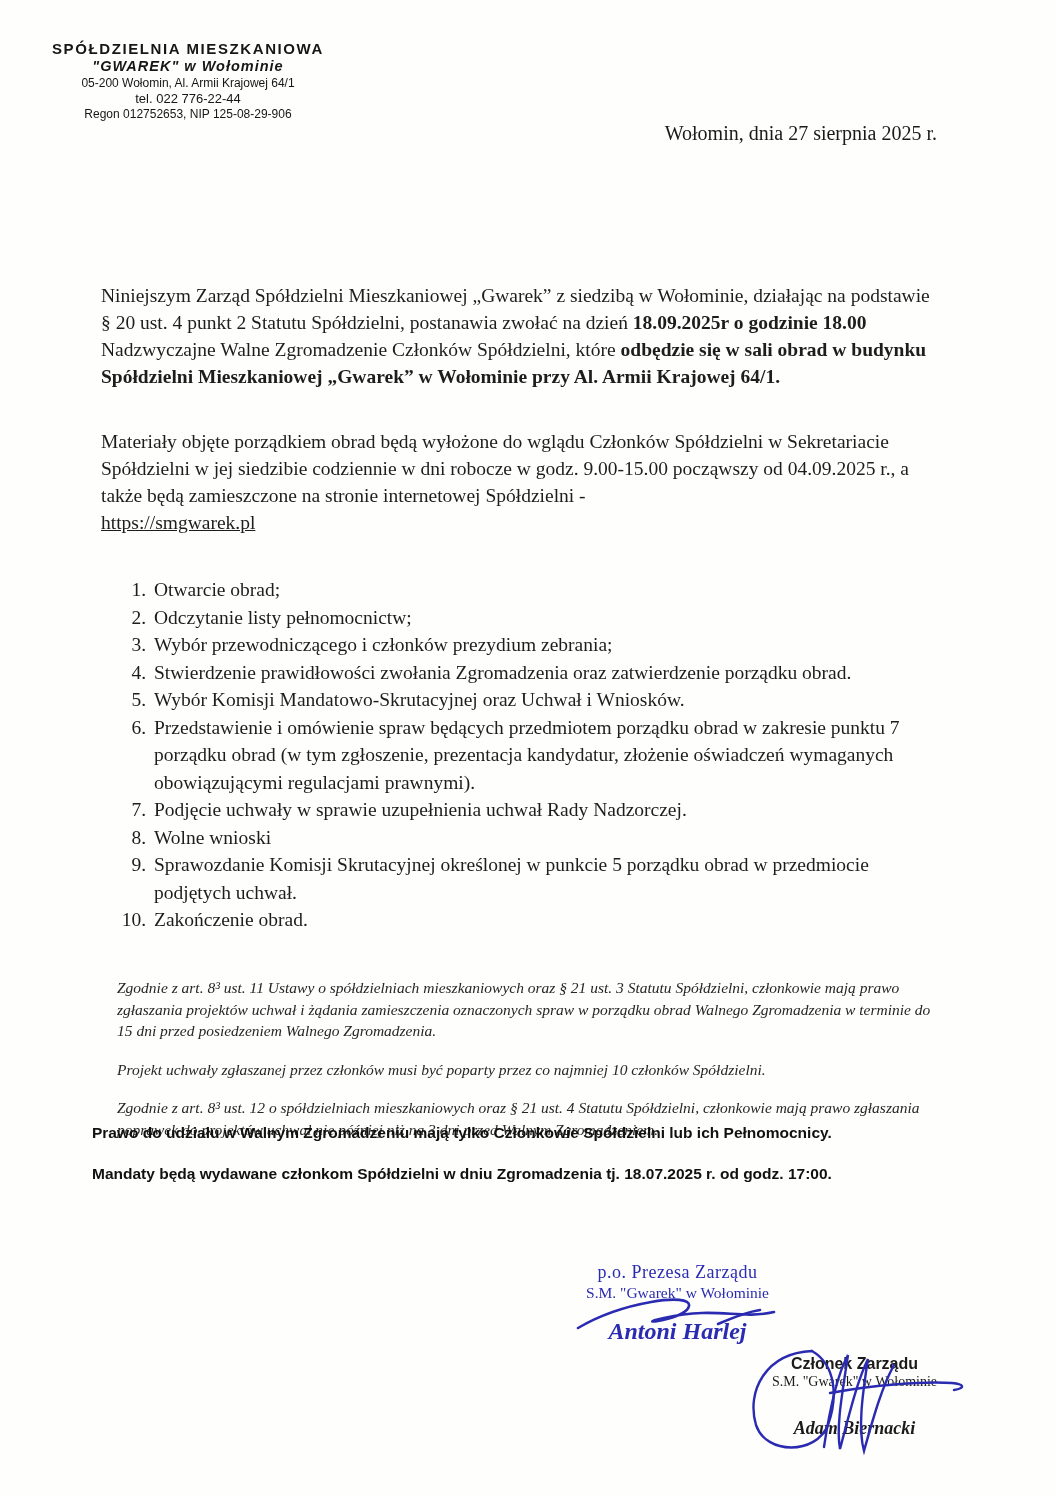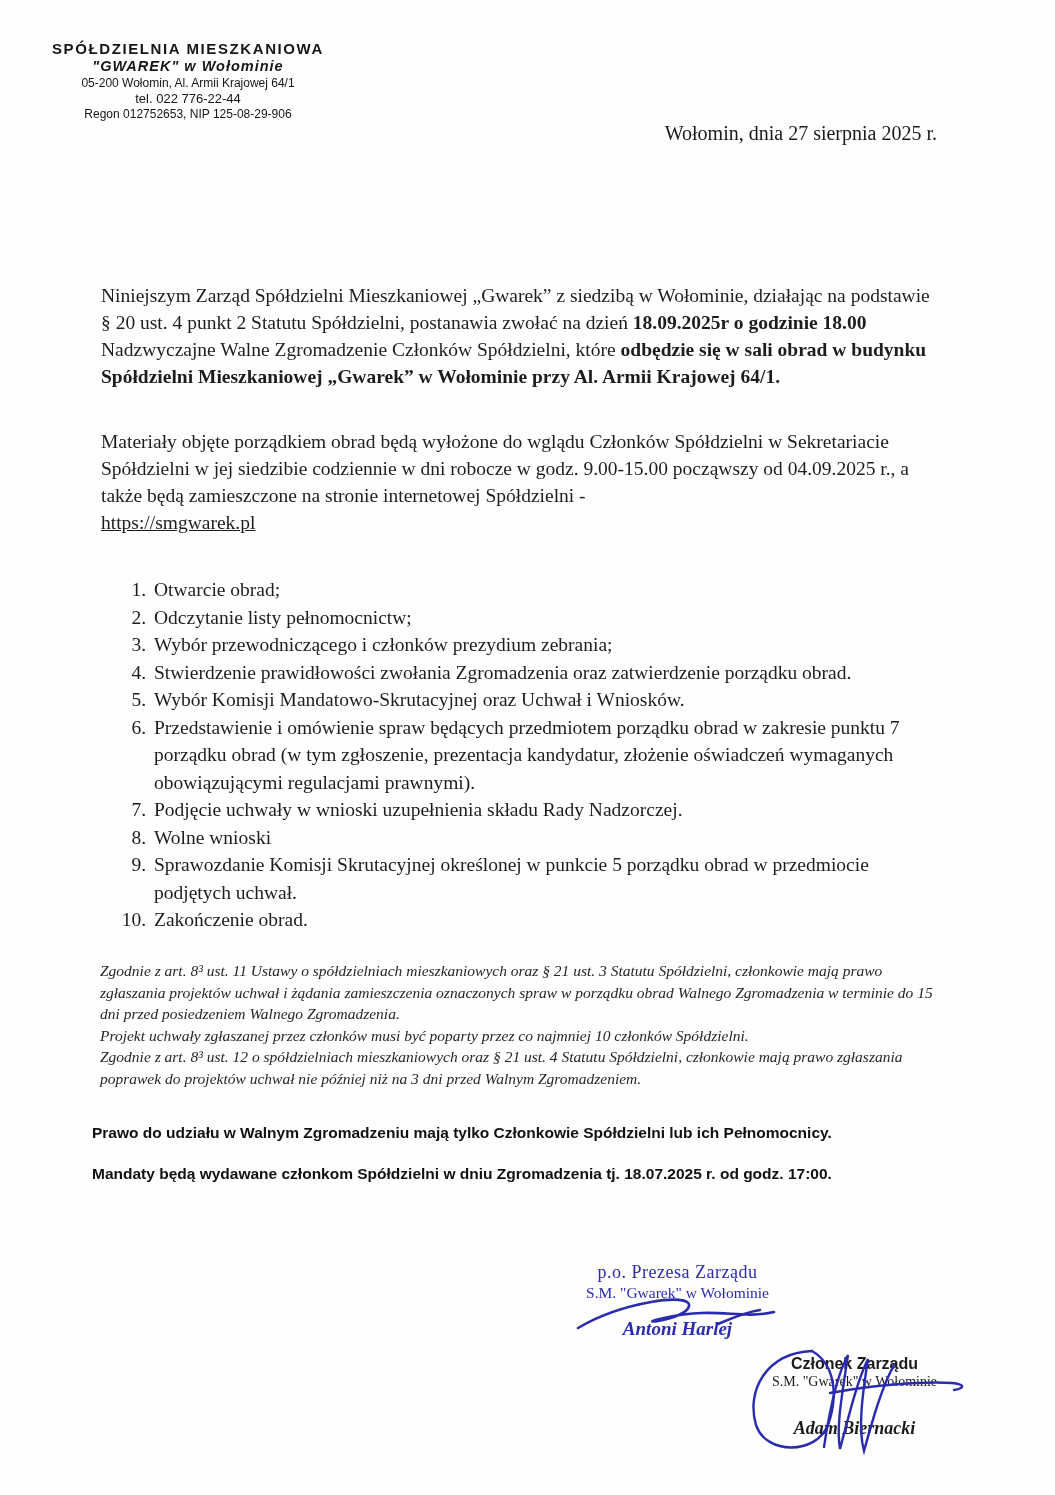--- a/index.html
+++ b/index.html
@@ -34,37 +34,37 @@
   .doc-link { text-decoration:underline; color:#1d1d1d; }
 
   .agenda { position:absolute; left:103px; top:572px; width:828px; }
   .agenda ol { margin:4px; padding-left:44px; font-size:19.5px; line-height:27.5px; }
   .agenda li { padding-left:3px; }
 
   .legal {
     position:absolute; left:100px; top:960px; width:850px;
     font-style:italic; font-size:15.5px; line-height:21.5px; color:#262626;
   }
-  .legal .note { margin:0; }
+  .legal .note { margin:17px; }
 
   .notice {
     position:absolute; left:92px; width:840px;
     font-family:"Liberation Sans", sans-serif; font-weight:bold; font-size:15.5px; color:#111;
   }
   .notice1 { top:1124px; }
   .notice2 { top:1165px; }
 
   
   .sig1 {
     position:absolute; left:560px; top:1262px; width:235px; text-align:center;
     color:#2b2bb2;
   }
   .sig1 .s-line1 { font-size:18px; letter-spacing:0.5px; }
   .sig1 .s-line2 { font-size:15.5px; margin-top:1px; }
-  .sig1 .s-name  { font-size:19px; font-weight:bold; font-style:italic; margin-top:16px; }
+  .sig1 .s-name  { font-size:24px; font-weight:bold; font-style:italic; margin-top:16px; }
   .sig1 svg { position:absolute; left:10px; top:28px; pointer-events:none; }
 
   .sig2 {
     position:absolute; left:742px; top:1355px; width:225px; text-align:center;
     color:#1b1b1b;
   }
   .sig2 .s-line1 { font-family:"Liberation Sans", sans-serif; font-weight:bold; font-size:16px; }
   .sig2 .s-line2 { font-size:14px; margin-top:1px; }
   .sig2 .s-name  { font-size:18px; font-weight:bold; font-style:italic; margin-top:28px; }
   .sig2 svg { position:absolute; left:-18px; top:-12px; pointer-events:none; }
@@ -91,21 +91,21 @@
     <span class="doc-link">https://smgwarek.pl</span></div>
 
   <div class="agenda">
     <ol>
       <li>Otwarcie obrad;</li>
       <li>Odczytanie listy pełnomocnictw;</li>
       <li>Wybór przewodniczącego i członków prezydium zebrania;</li>
       <li>Stwierdzenie prawidłowości zwołania Zgromadzenia oraz zatwierdzenie porządku obrad.</li>
       <li>Wybór Komisji Mandatowo-Skrutacyjnej oraz Uchwał i Wniosków.</li>
       <li>Przedstawienie i omówienie spraw będących przedmiotem porządku obrad w zakresie punktu 7 porządku obrad (w tym zgłoszenie, prezentacja kandydatur, złożenie oświadczeń wymaganych obowiązującymi regulacjami prawnymi).</li>
-      <li>Podjęcie uchwały w wnioski uzupełnienia składu Rady Nadzorczej.</li>
+      <li>Podjęcie uchwały w sprawie uzupełnienia uchwał Rady Nadzorczej.</li>
       <li>Wolne wnioski</li>
       <li>Sprawozdanie Komisji Skrutacyjnej określonej w punkcie 5 porządku obrad w przedmiocie podjętych uchwał.</li>
       <li>Zakończenie obrad.</li>
     </ol>
   </div>
 
   <div class="legal">
     <p class="note">Zgodnie z art. 8³ ust. 11 Ustawy o spółdzielniach mieszkaniowych oraz § 21 ust. 3 Statutu Spółdzielni, członkowie mają prawo zgłaszania projektów uchwał i żądania zamieszczenia oznaczonych spraw w porządku obrad Walnego Zgromadzenia w terminie do 15 dni przed posiedzeniem Walnego Zgromadzenia.</p>
     <p class="note">Projekt uchwały zgłaszanej przez członków musi być poparty przez co najmniej 10 członków Spółdzielni.</p>
     <p class="note">Zgodnie z art. 8³ ust. 12 o spółdzielniach mieszkaniowych oraz § 21 ust. 4 Statutu Spółdzielni, członkowie mają prawo zgłaszania poprawek do projektów uchwał nie później niż na 3 dni przed Walnym Zgromadzeniem.</p>

